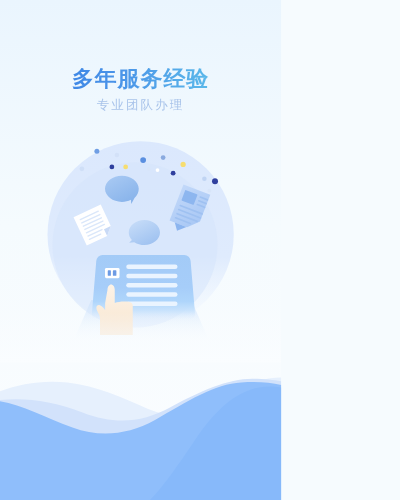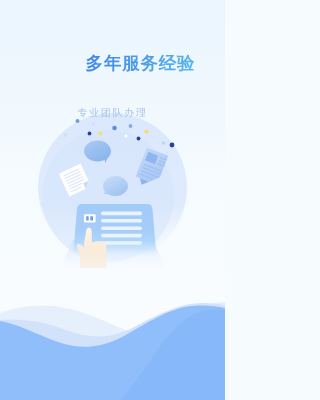--- a/index.html
+++ b/index.html
@@ -3,23 +3,23 @@
 <meta charset="utf-8">
 <style>
   html,body{margin:0;padding:0;}
   body{width:225px;height:400px;overflow:hidden;background:#f6fbfe;
        font-family:"Liberation Sans",sans-serif;-webkit-font-smoothing:antialiased;}
   #screen{position:relative;width:225px;height:400px;overflow:hidden;}
   #bg,#art{position:absolute;left:0;top:0;width:225px;height:400px;display:block;}
   .headline{position:absolute;left:0;top:54px;width:225px;text-align:center;
             font-size:17.5px;line-height:18px;font-weight:700;letter-spacing:0.8px;
             background:linear-gradient(90deg,#2f77e2 0%,#4a93e8 42%,#5cbcea 78%,#64cbec 100%);
-            -webkit-background-clip:text;background-clip:text;color:transparent;margin-left:28px;}
+            -webkit-background-clip:text;background-clip:text;color:transparent;}
   .sub{position:absolute;left:0;top:78.5px;width:225px;text-align:center;
-       font-size:10px;line-height:12px;letter-spacing:1.7px;color:#a8c3ea;font-weight:400;margin-top:28px;}
+       font-size:10px;line-height:12px;letter-spacing:1.7px;color:#a8c3ea;font-weight:400;}
 </style>
 </head>
 <body>
 
 <div id="screen">
 
   <svg id="bg" viewBox="0 0 225 400">
     <defs>
       <linearGradient id="sky" x1="0" y1="0" x2="0" y2="1">
         <stop offset="0" stop-color="#eaf5fe"></stop>

